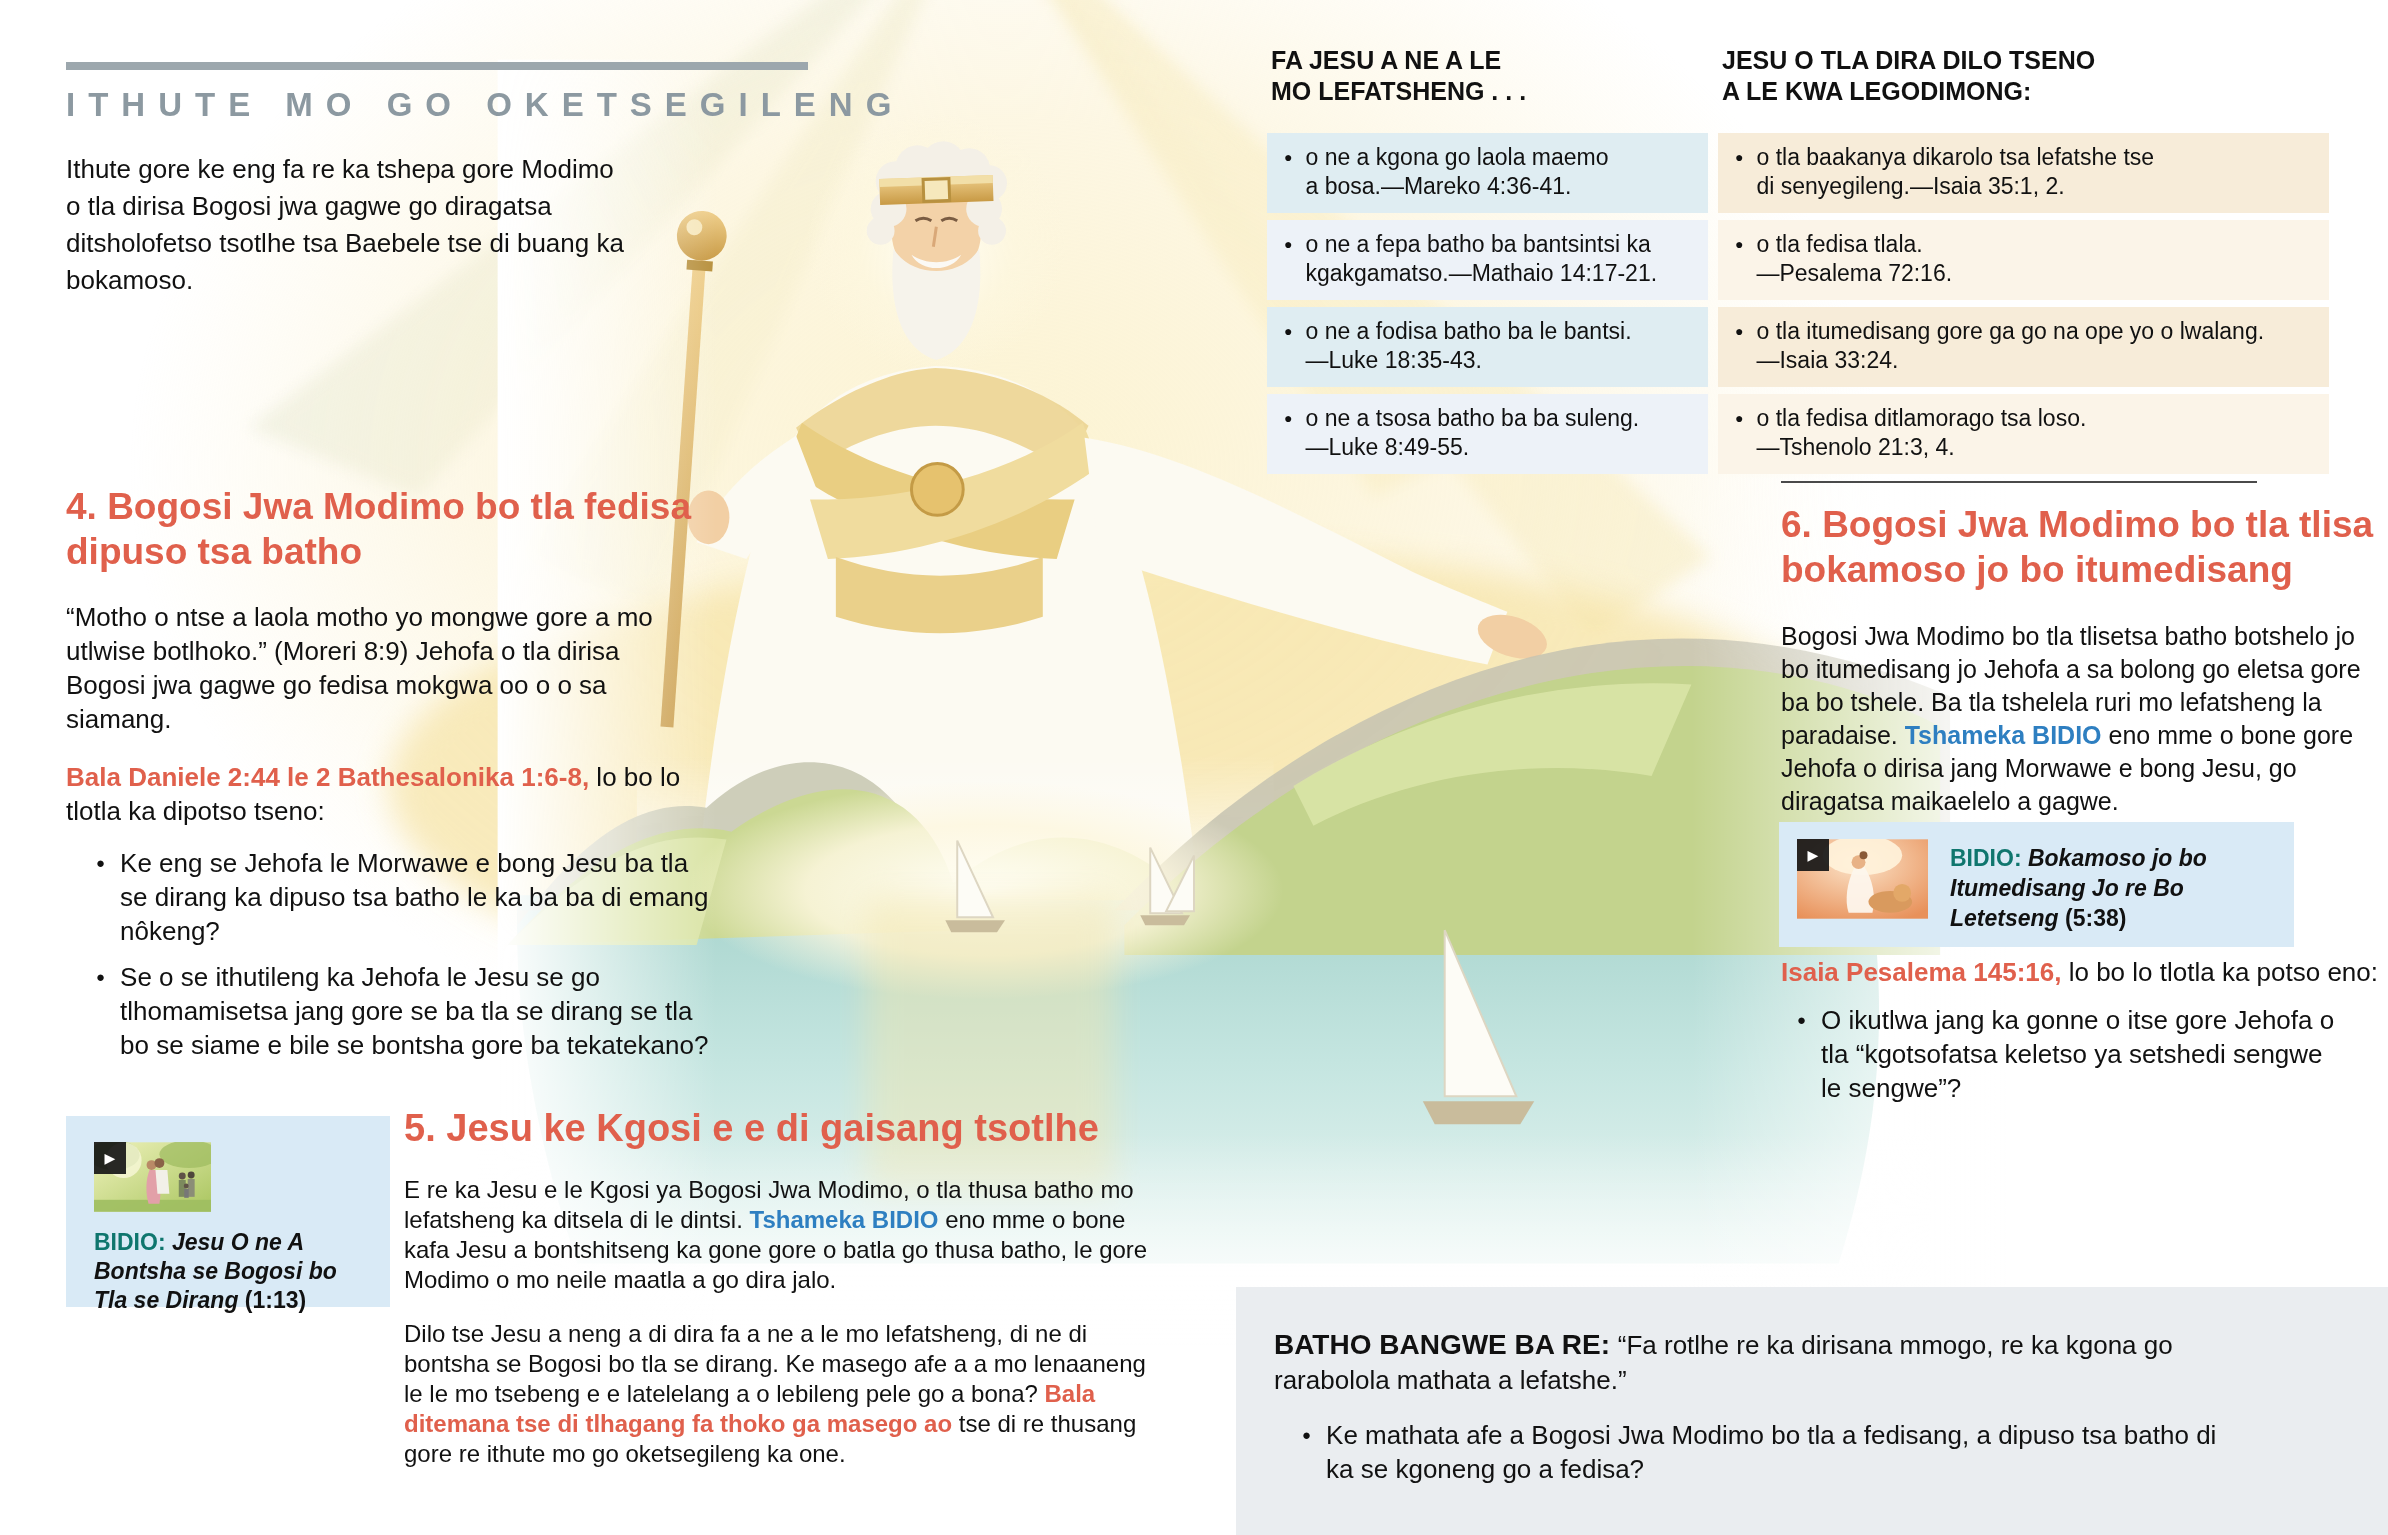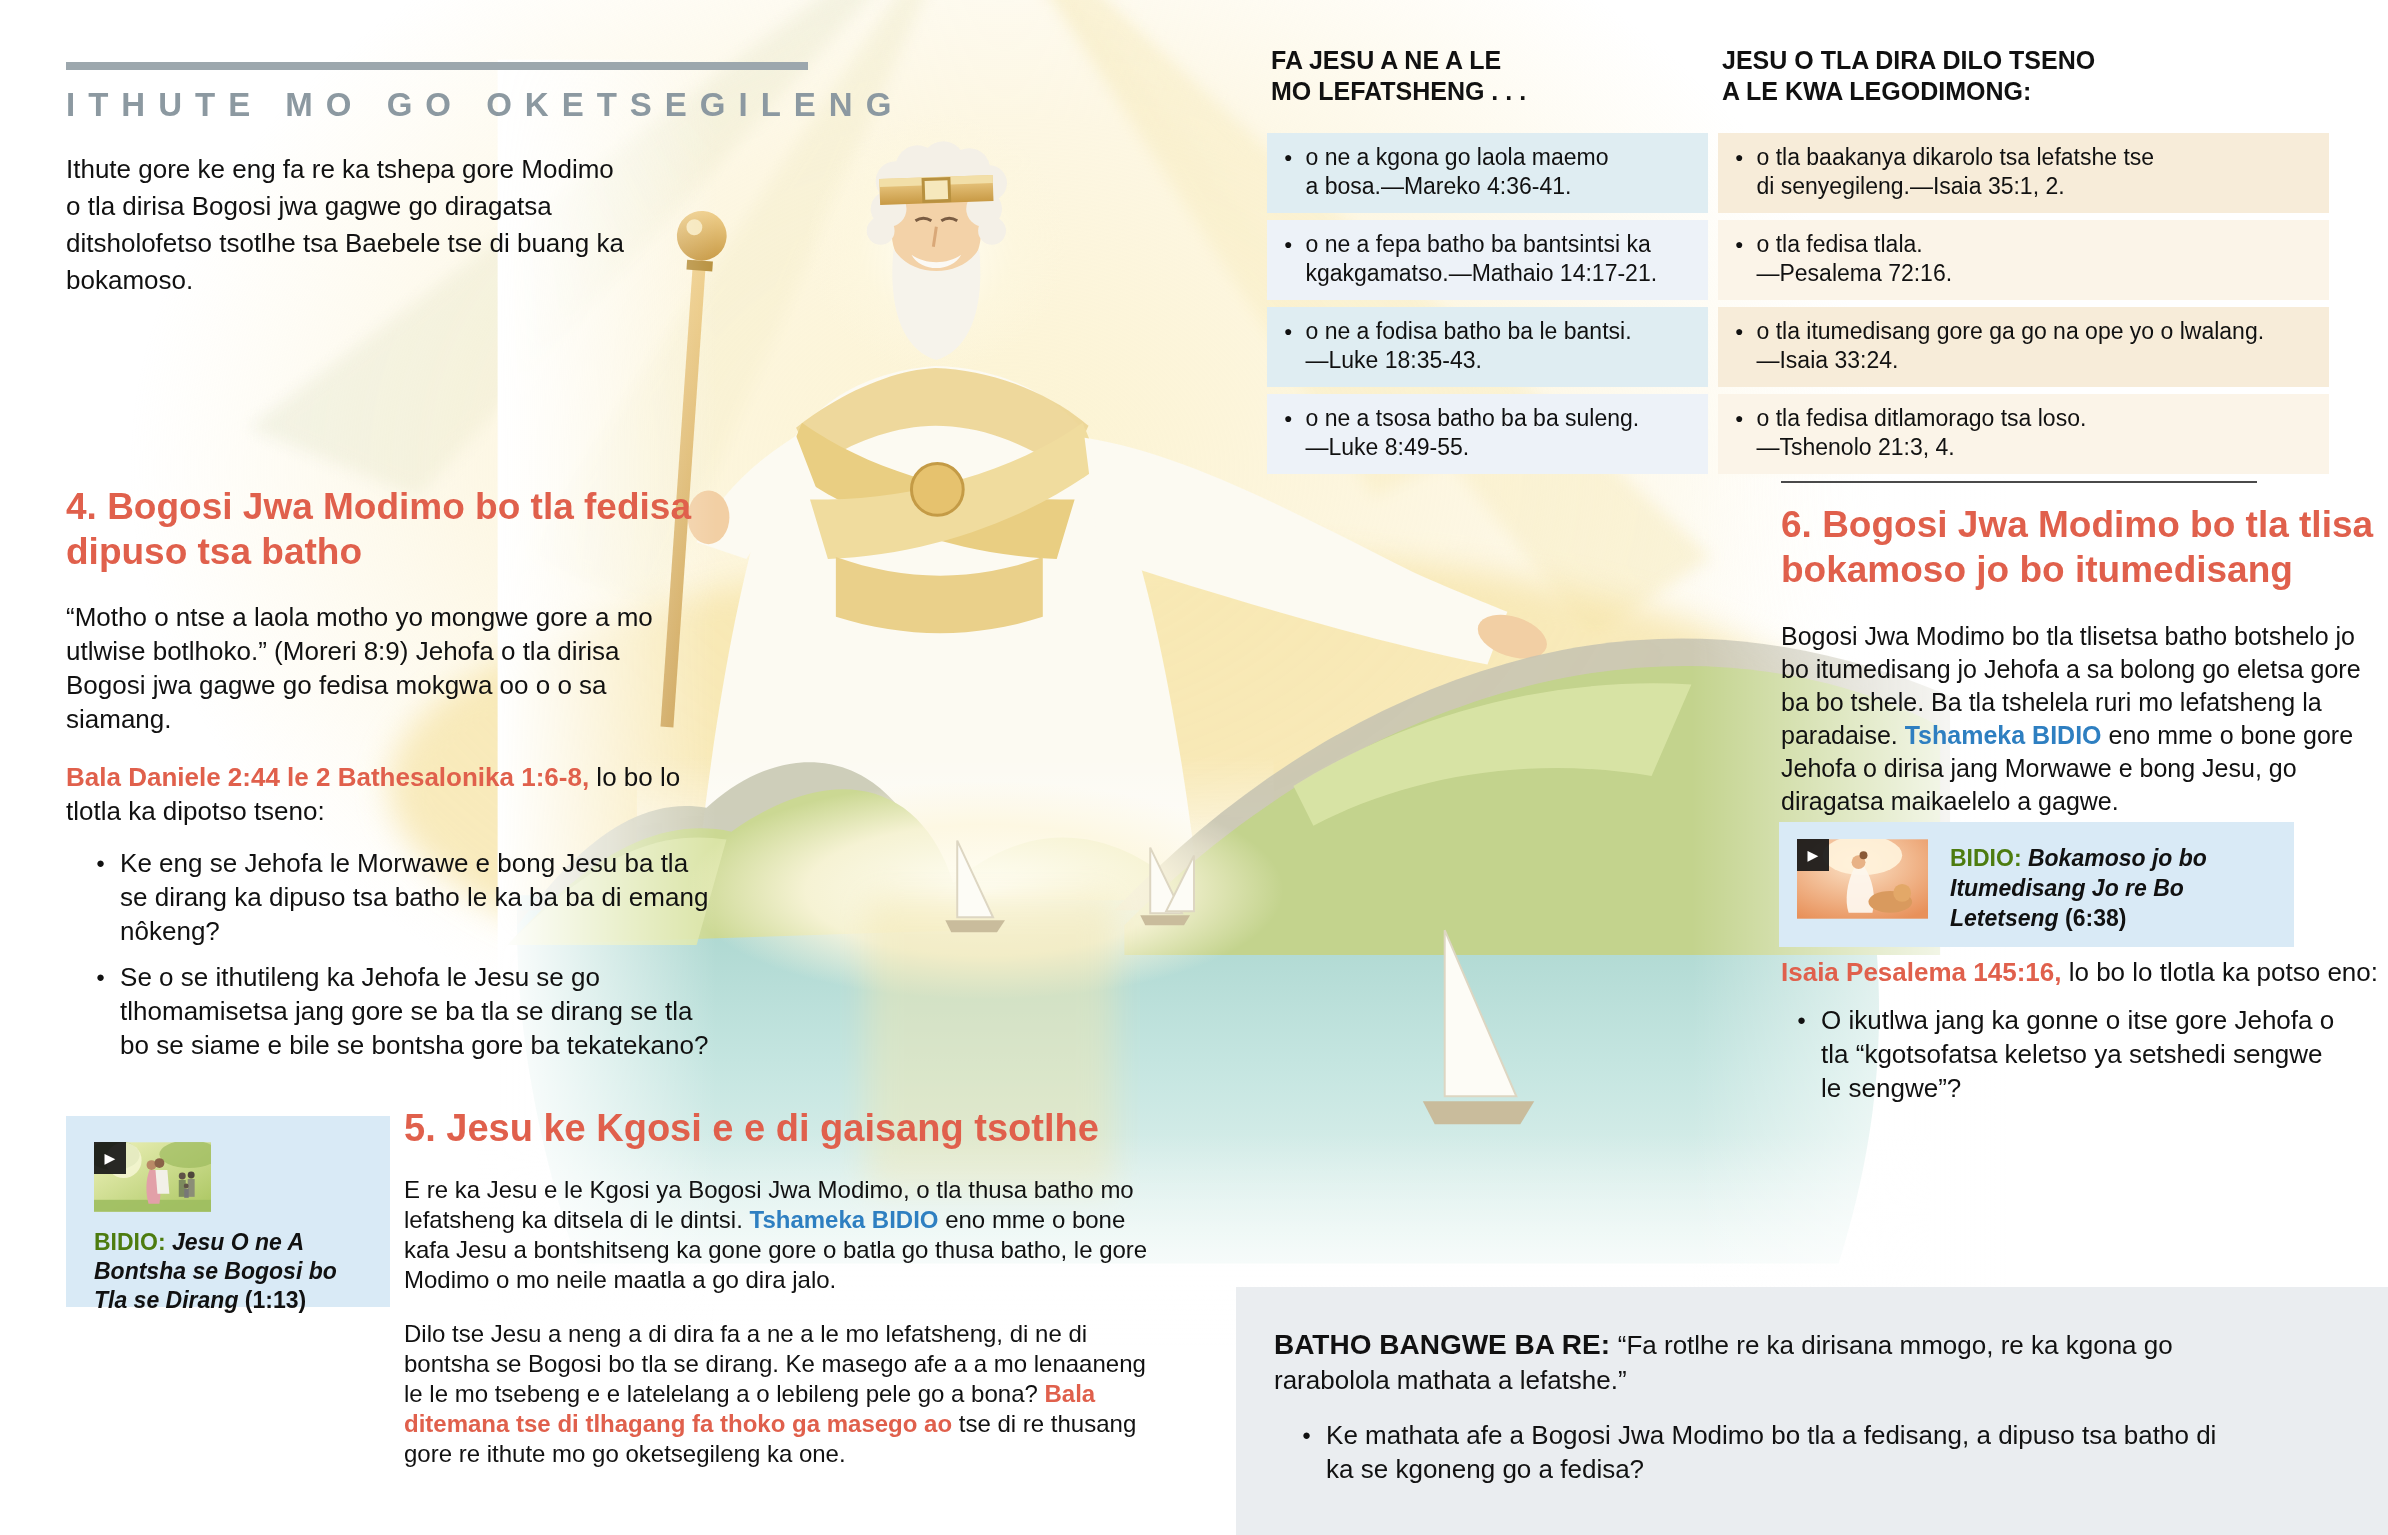--- a/index.html
+++ b/index.html
@@ -37,21 +37,21 @@
   .b-item{display:flex;gap:15px;padding-left:30px;font-size:26px;line-height:34px;}
   .b-item .blt{font-size:15px;line-height:34px;}
 
   
   .vcard1{left:66px;top:1116px;width:324px;height:191px;background:#D9EAF6;
           padding:26px 28px;box-sizing:border-box;}
   .thumb{position:relative;flex:0 0 auto;}
   .play{position:absolute;left:0;top:0;width:32px;height:32px;background:rgba(24,24,24,.93);
         color:#fff;display:flex;align-items:center;justify-content:center;font-size:14px;}
   .vcap{margin-top:16px;font-size:23px;line-height:29px;font-weight:bold;}
-  .vlabel{color:#4d7c0f;} .vtitle{font-style:italic;}
+  .vlabel{color:#0f766e;} .vtitle{font-style:italic;}
   .vcard2{left:1779px;top:822px;width:515px;height:125px;background:#D9EAF6;
           padding:17px 18px;box-sizing:border-box;display:flex;gap:22px;align-items:flex-start;}
   .vcap2{font-size:23px;line-height:30px;font-weight:bold;margin-top:4px;width:328px;}
 
   .s5{left:404px;top:1106px;width:756px;}
   .s5 .sec-h{font-size:38px;}
   .s5 .body-p{margin-top:24px;width:744px;font-size:24px;line-height:30px;}
   .link-blue{color:#2E7FC1;font-weight:bold;}
 
   .divider6{left:1781px;top:481px;width:476px;height:2px;background:#4A4A4A;}
@@ -347,21 +347,21 @@
         <path d="M58,28 C50,44 48,62 52,74 L76,74 C80,58 76,40 68,28 Z" fill="#FDF6EC" opacity="0.95"></path>
         <circle cx="62" cy="23" r="7" fill="#E8B286"></circle>
           <circle cx="67" cy="16" r="4" fill="#8A5A38"></circle>
         <ellipse cx="94" cy="63" rx="22" ry="11" fill="#D99A5E"></ellipse>
         <circle cx="106" cy="54" r="9" fill="#E3A868"></circle>
       </svg>
       <span class="play">▶</span>
     </div>
     <div class="vcap2">
       <span class="vlabel">BIDIO:</span>
-      <span class="vtitle">Bokamoso jo bo Itumedisang Jo re Bo Letetseng</span><span> (6:38)</span>
+      <span class="vtitle">Bokamoso jo bo Itumedisang Jo re Bo Letetseng</span><span> (5:38)</span>
     </div>
   </div>
 
   <div class="content read6">
     <span class="read-red">Isaia Pesalema 145:16,</span><span> lo bo lo tlotla ka potso eno:</span>
   </div>
   <div class="content b6">
     <div class="b-item" style="padding-left:16px;">
       <span class="blt">●</span>
       <span>O ikutlwa jang ka gonne o itse gore Jehofa o tla “kgotsofatsa keletso ya setshedi sengwe le sengwe”?</span>

